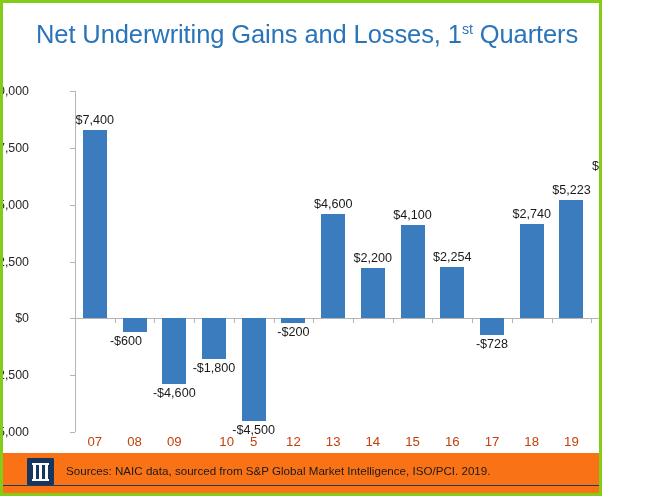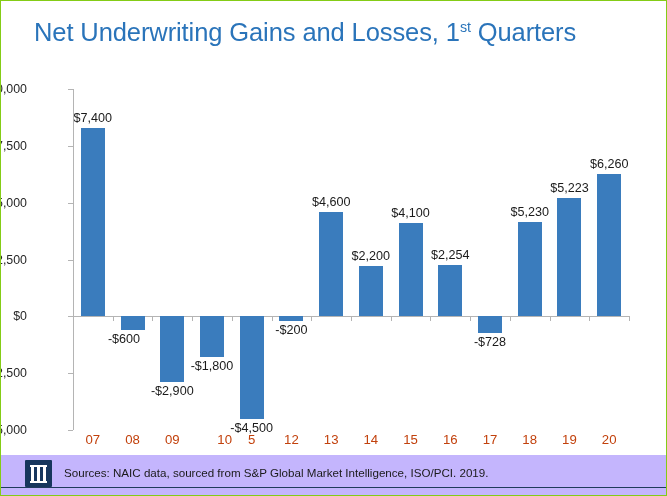--- a/index.html
+++ b/index.html
@@ -5,24 +5,24 @@
   * { box-sizing: border-box; }
   html, body {
     margin: 0; padding: 0;
     width: 667px; height: 496px;
     background: #ffffff;
     font-family: "Liberation Sans", sans-serif;
   }
 
   #figure {
     position: relative;
-    width: 667px;
+    width: 602px;
     height: 496px;
     background: #ffffff;
-    border: 1px solid #84cc16;
+    border: 3px solid #84cc16;
     overflow: hidden;
   }
 
   
   #chart-title {
     position: absolute;
     left: 33px;
     top: 17px;
     width: 600px;
     font-size: 25.5px;
@@ -116,21 +116,21 @@
   }
 
   
   #footer {
     position: absolute;
     left: 0px;
     bottom: 0px;
     width: 665px;
     height: 41px;
     border-top: 1px solid #ffffff;
-    background: #c4b5fd;
+    background: #f97316;
   }
   #footer-rule {
     position: absolute;
     left: 0px;
     bottom: 7px;
     width: 665px;
     height: 1px;
     background: #1f3b5c;
   }
   #footer-logo {
@@ -229,30 +229,30 @@
         <div class="bar" style="left: 325.571px; width: 24px; top: 134.127px; height: 93.2067px; background: rgb(58, 124, 189);"></div>
         <div class="bar" style="left: 365.286px; width: 24px; top: 176.092px; height: 51.2409px; background: rgb(58, 124, 189);"></div>
         <div class="bar" style="left: 405px; width: 24px; top: 227.333px; height: 16.5499px; background: rgb(58, 124, 189);"></div>
         <div class="bar" style="left: 444.714px; width: 24px; top: 132.535px; height: 94.798px; background: rgb(58, 124, 189);"></div>
         <div class="bar" style="left: 484.429px; width: 24px; top: 108.597px; height: 118.736px; background: rgb(58, 124, 189);"></div>
         <div class="bar" style="left: 524.143px; width: 24px; top: 85.0227px; height: 142.311px; background: rgb(58, 124, 189);"></div>
       </div>
     <div id="bar-labels">
         <div class="bar-label" style="left: 19.8571px; top: 21.6467px;">$7,400</div>
         <div class="bar-label" style="left: 51px; top: 242.973px;">-$600</div>
-        <div class="bar-label" style="left: 99.2857px; top: 295.26px;">-$2,900</div>
+        <div class="bar-label" style="left: 99.2857px; top: 295.26px;">-$4,600</div>
         <div class="bar-label" style="left: 139px; top: 270.253px;">-$1,800</div>
         <div class="bar-label" style="left: 178.714px; top: 331.633px;">-$4,500</div>
         <div class="bar-label" style="left: 218.429px; top: 233.88px;">-$200</div>
         <div class="bar-label" style="left: 258.143px; top: 105.76px;">$4,600</div>
         <div class="bar-label" style="left: 297.857px; top: 160.32px;">$2,200</div>
         <div class="bar-label" style="left: 337.571px; top: 117.127px;">$4,100</div>
         <div class="bar-label" style="left: 377.286px; top: 159.092px;">$2,254</div>
         <div class="bar-label" style="left: 417px; top: 245.883px;">-$728</div>
-        <div class="bar-label" style="left: 456.714px; top: 115.535px;">$5,230</div>
+        <div class="bar-label" style="left: 456.714px; top: 115.535px;">$2,740</div>
         <div class="bar-label" style="left: 496.429px; top: 91.5971px;">$5,223</div>
         <div class="bar-label" style="left: 536.143px; top: 68.0227px;">$6,260</div>
       </div>
     <div id="x-labels">
         <div class="xtick-label" style="left: 19.8571px;">07</div>
         <div class="xtick-label" style="left: 59.5714px;">08</div>
         <div class="xtick-label" style="left: 99.2857px;">09</div>
         <div class="xtick-label" style="left: 139px; text-align: right;">10</div>
         <div class="xtick-label" style="left: 178.714px;">5</div>
         <div class="xtick-label" style="left: 218.429px;">12</div>

